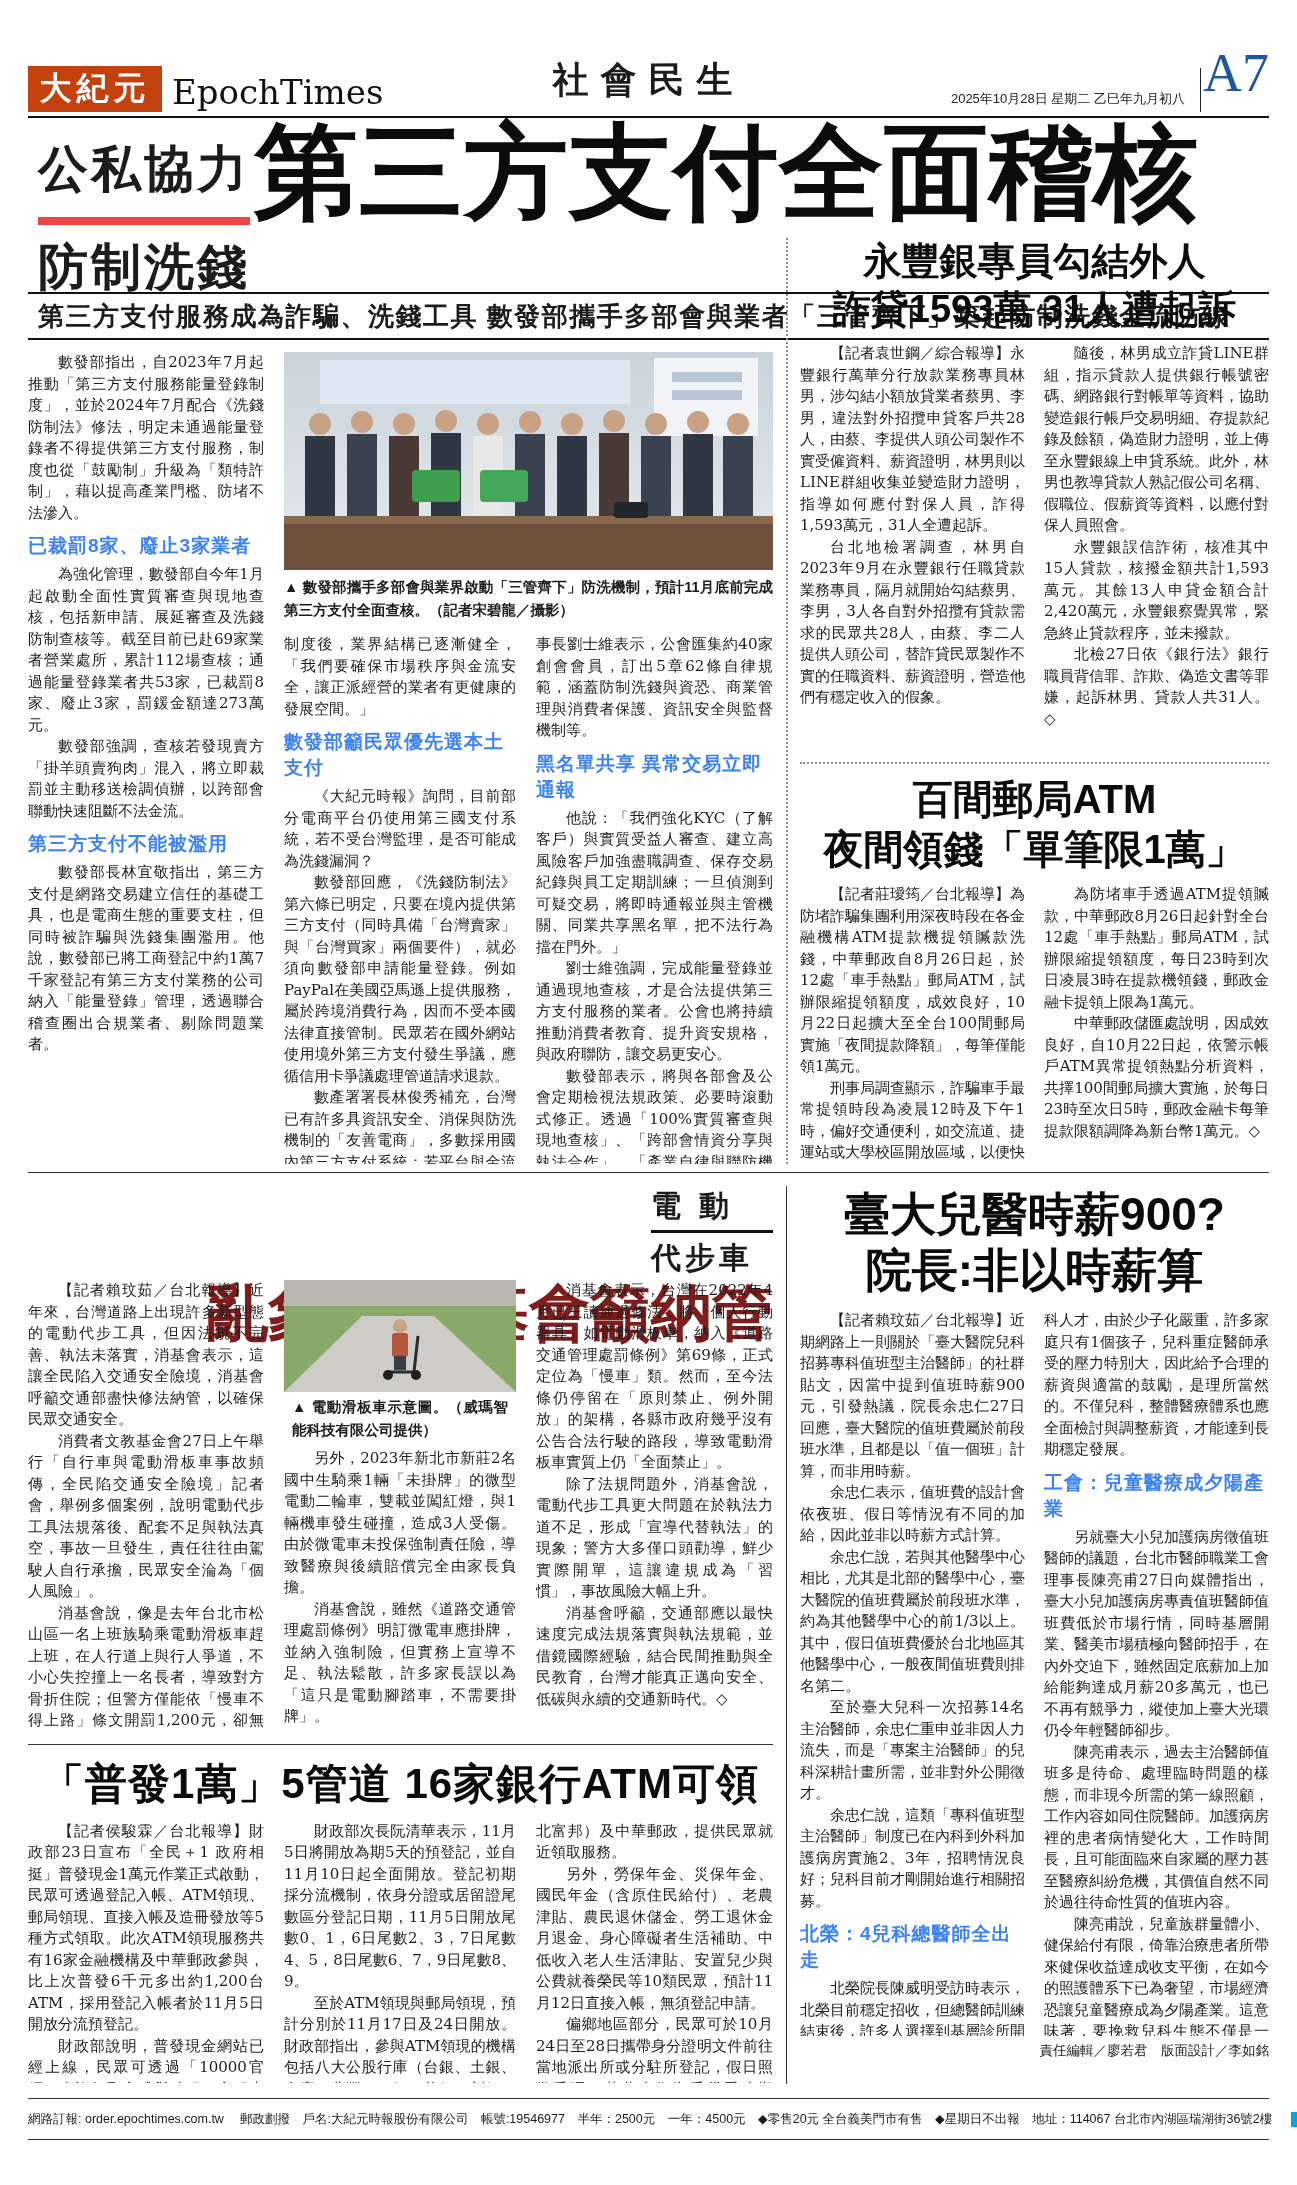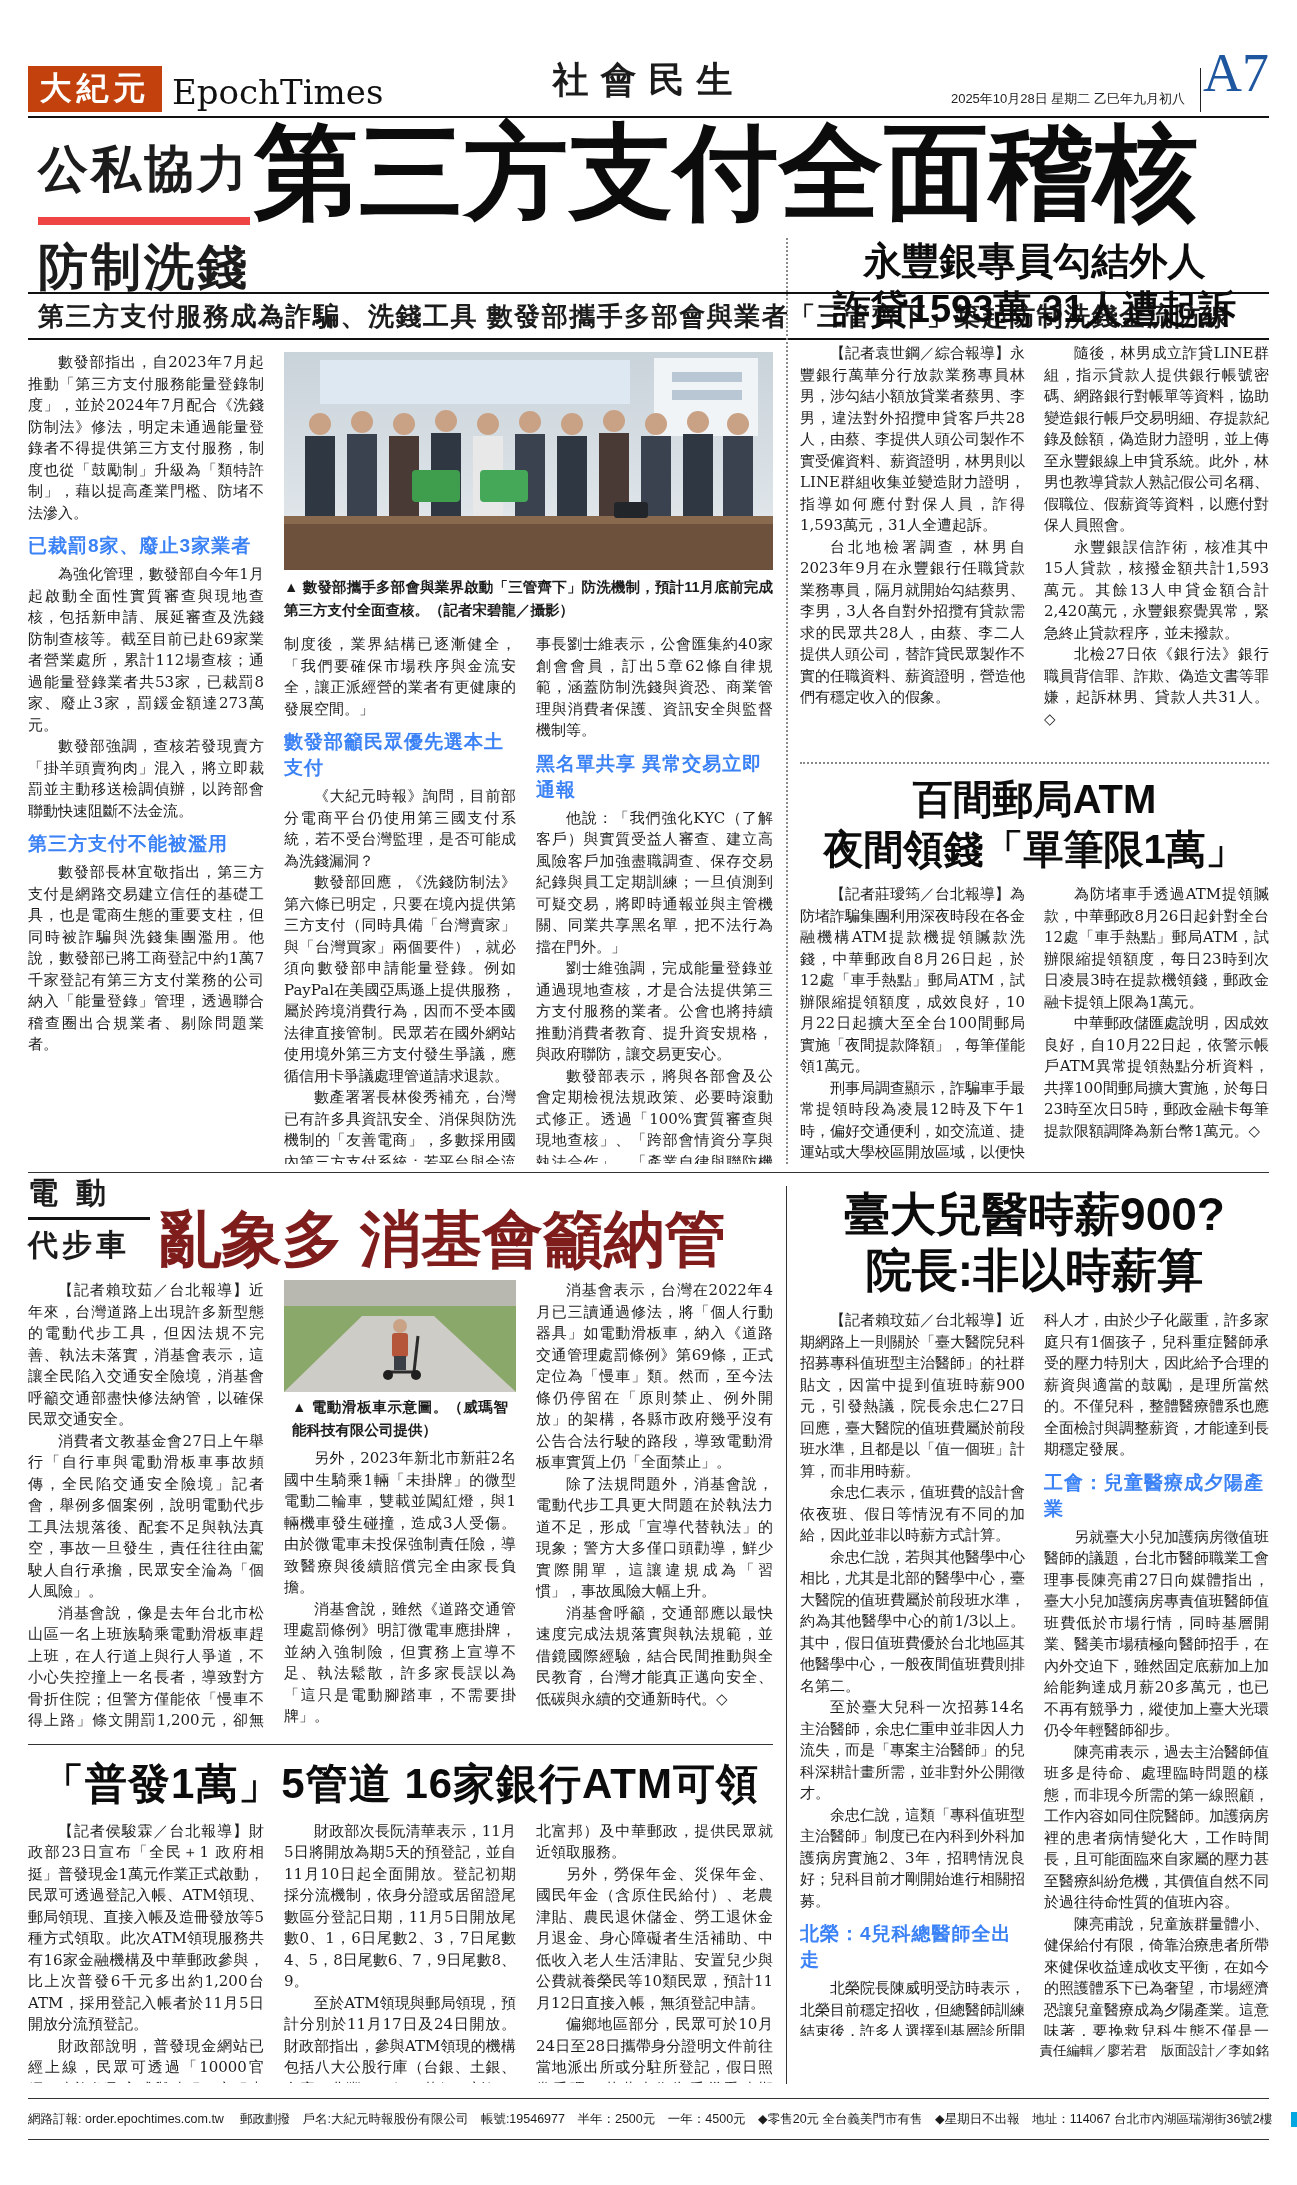--- a/index.html
+++ b/index.html
@@ -53,21 +53,21 @@
   .two-col{display:flex;justify-content:space-between;margin-top:10px;}
   .two-col .c{width:225px;overflow:hidden;}
   .bank .two-col .c{height:404px;}
   .dotted-h{left:800px;top:762px;width:469px;border-top:2px dotted #888;height:0;}
   .postal{left:800px;top:774px;width:469px;}
   .postal .art-hl{font-size:40px;}
   .postal .two-col .c{height:276px;}
 
   
   .scooter{left:28px;top:1186px;width:745px;}
-  .sc-head{display:flex;align-items:flex-end;height:84px;}
+  .sc-head{display:flex;align-items:flex-end;height:84px;flex-direction:column;}
   .sc-kicker{width:122px;flex:none;padding-bottom:4px;}
   .sc-kicker .k1{font-weight:900;font-size:30px;letter-spacing:18px;border-bottom:3px solid #111;padding-bottom:3px;white-space:nowrap;}
   .sc-kicker .k2{font-weight:900;font-size:30px;letter-spacing:4px;margin-top:5px;white-space:nowrap;}
   .sc-hl{font-weight:900;font-size:61px;line-height:1;margin-left:10px;white-space:nowrap;color:#7f1d1d;}
   .sc-body{position:relative;margin-top:10px;height:452px;}
   .sc-c1{position:absolute;left:0;top:0;width:236px;height:452px;overflow:hidden;}
   .sc-c2{position:absolute;left:256px;top:0;width:232px;height:452px;overflow:hidden;}
   .sc-c3{position:absolute;left:508px;top:0;width:237px;height:452px;overflow:hidden;}
   .sc-photo{width:232px;height:112px;background:#8aa86a;}
   .sc-caption{margin:4px 8px 6px;}

